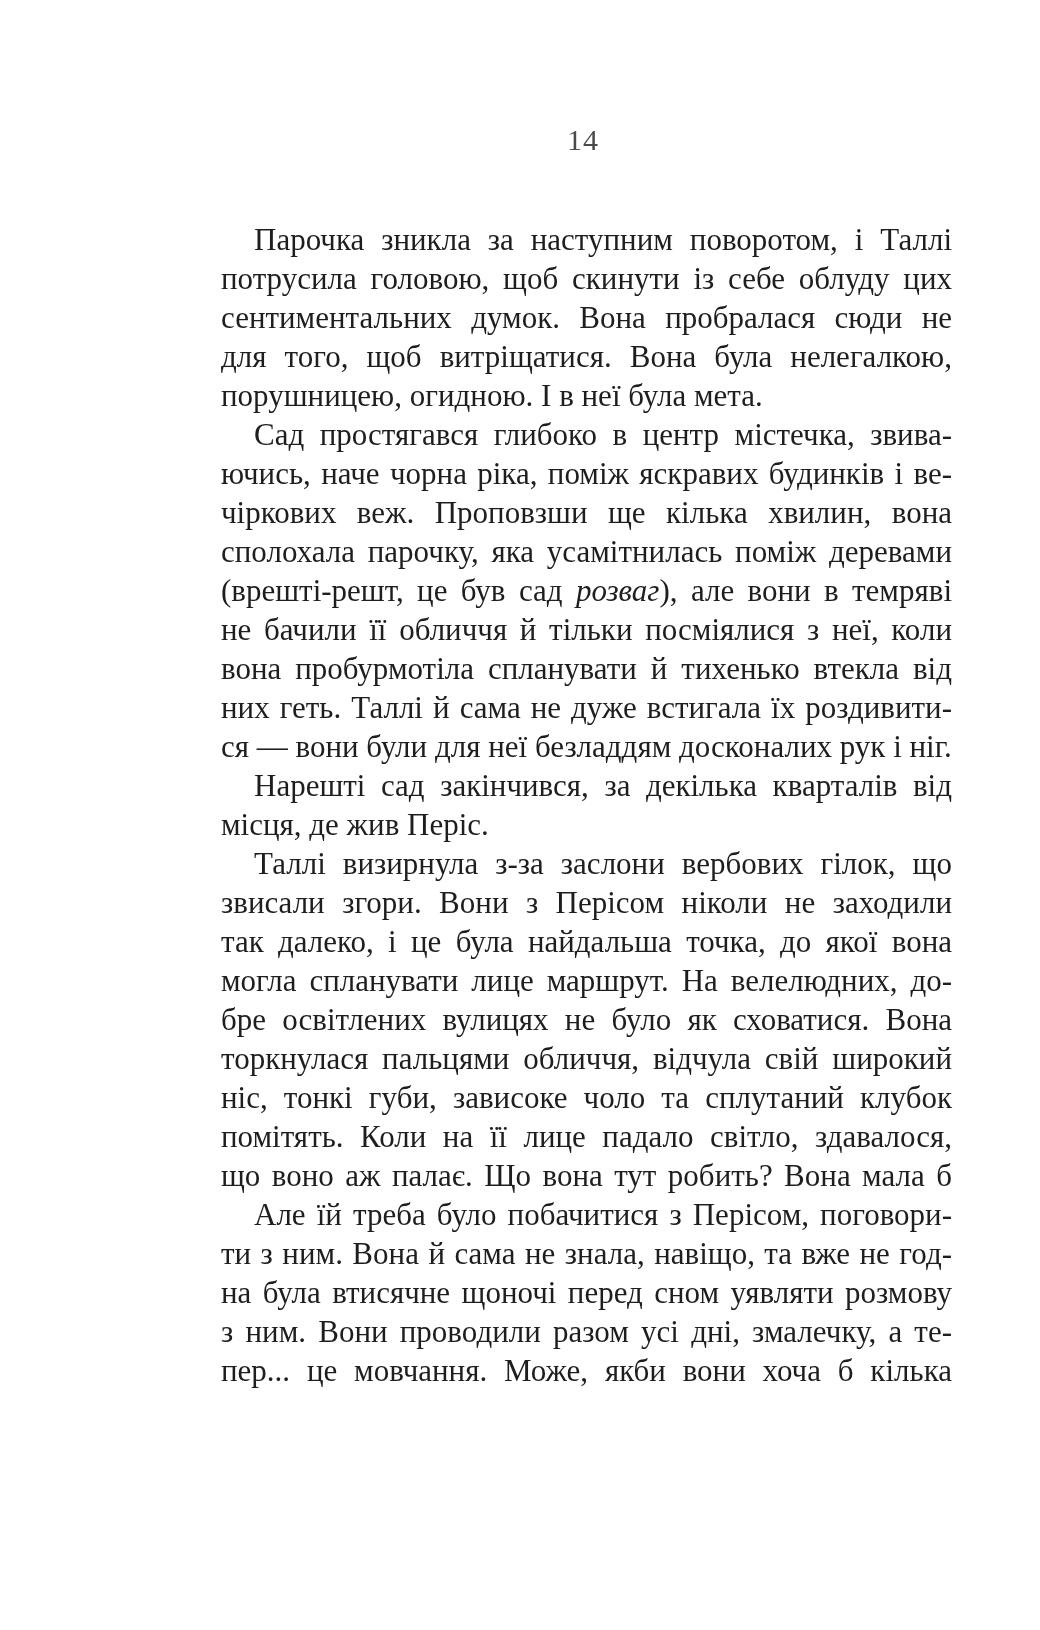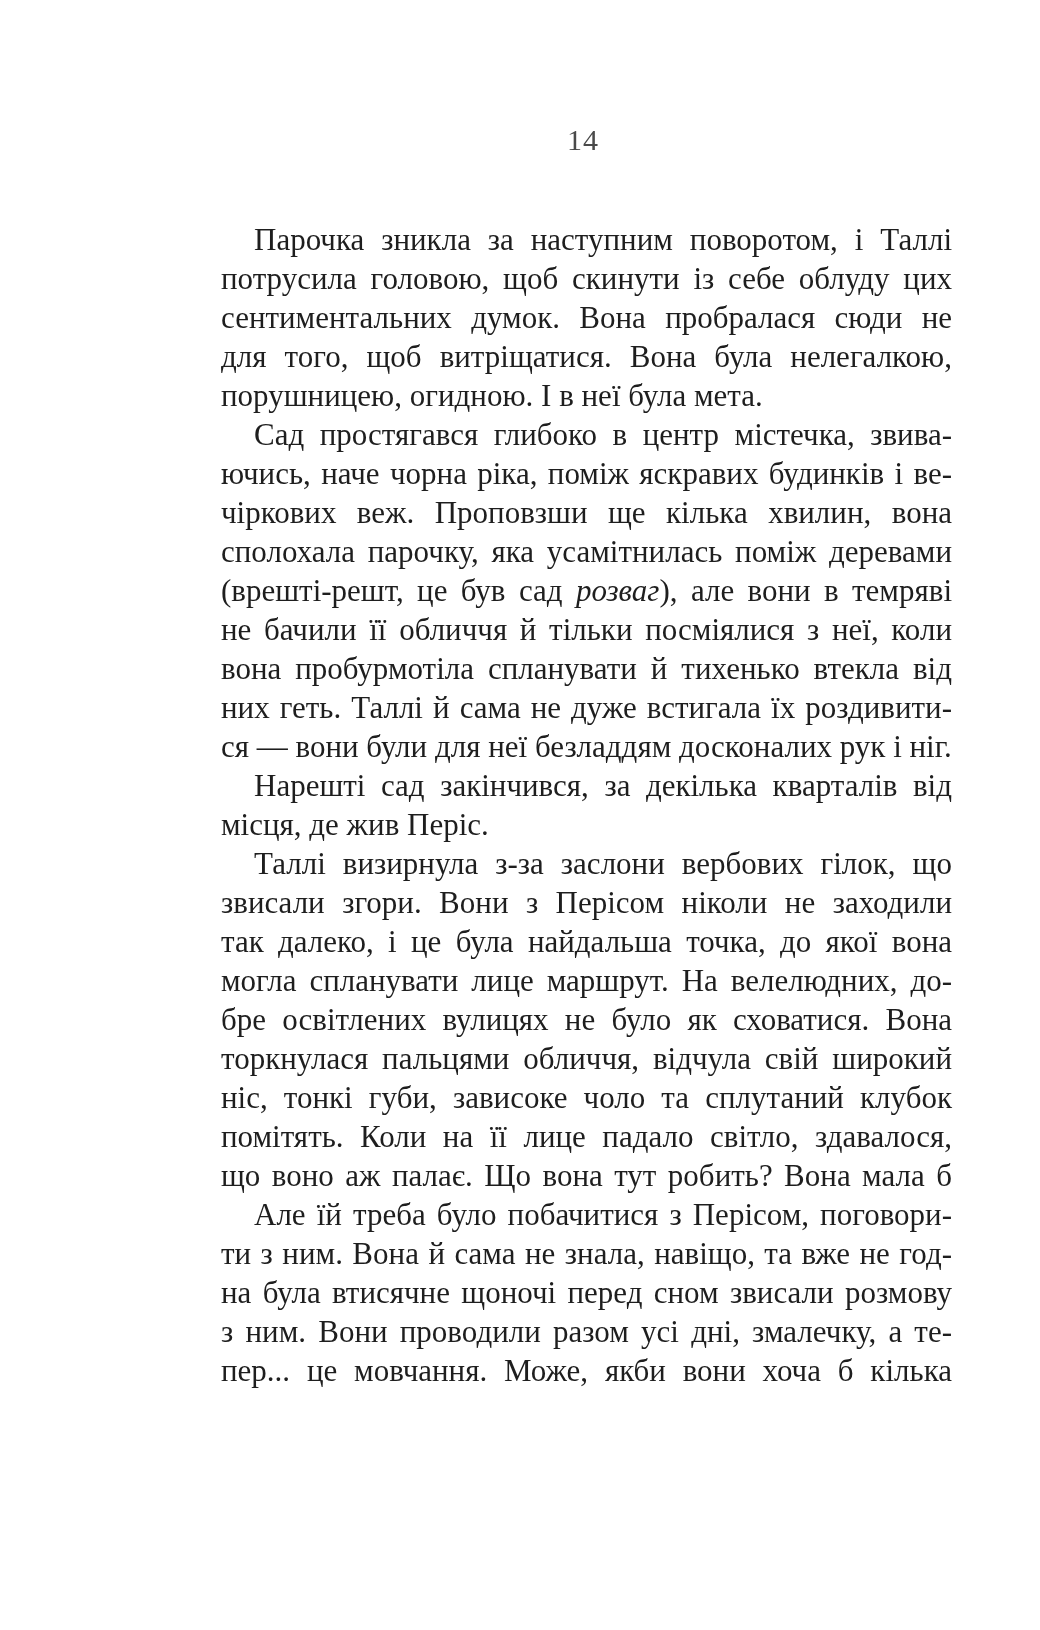--- a/index.html
+++ b/index.html
@@ -89,18 +89,18 @@
         <div class="line">могла спланувати лице маршрут. На велелюдних, до-</div>
         <div class="line">бре освітлених вулицях не було як сховатися. Вона</div>
         <div class="line">торкнулася пальцями обличчя, відчула свій широкий</div>
         <div class="line">ніс, тонкі губи, зависоке чоло та сплутаний клубок</div>
         <div class="line">помітять. Коли на її лице падало світло, здавалося,</div>
         <div class="line">що воно аж палає. Що вона тут робить? Вона мала б</div>
       </div>
       <div class="para">
         <div class="line indent">Але їй треба було побачитися з Перісом, поговори-</div>
         <div class="line">ти з ним. Вона й сама не знала, навіщо, та вже не год-</div>
-        <div class="line">на була втисячне щоночі перед сном звисали розмову</div>
+        <div class="line">на була втисячне щоночі перед сном уявляти розмову</div>
         <div class="line">з ним. Вони проводили разом усі дні, змалечку, а те-</div>
         <div class="line">пер... це мовчання. Може, якби вони хоча б кілька</div>
       </div>
     </div>
 </div>
 
 </body></html>

